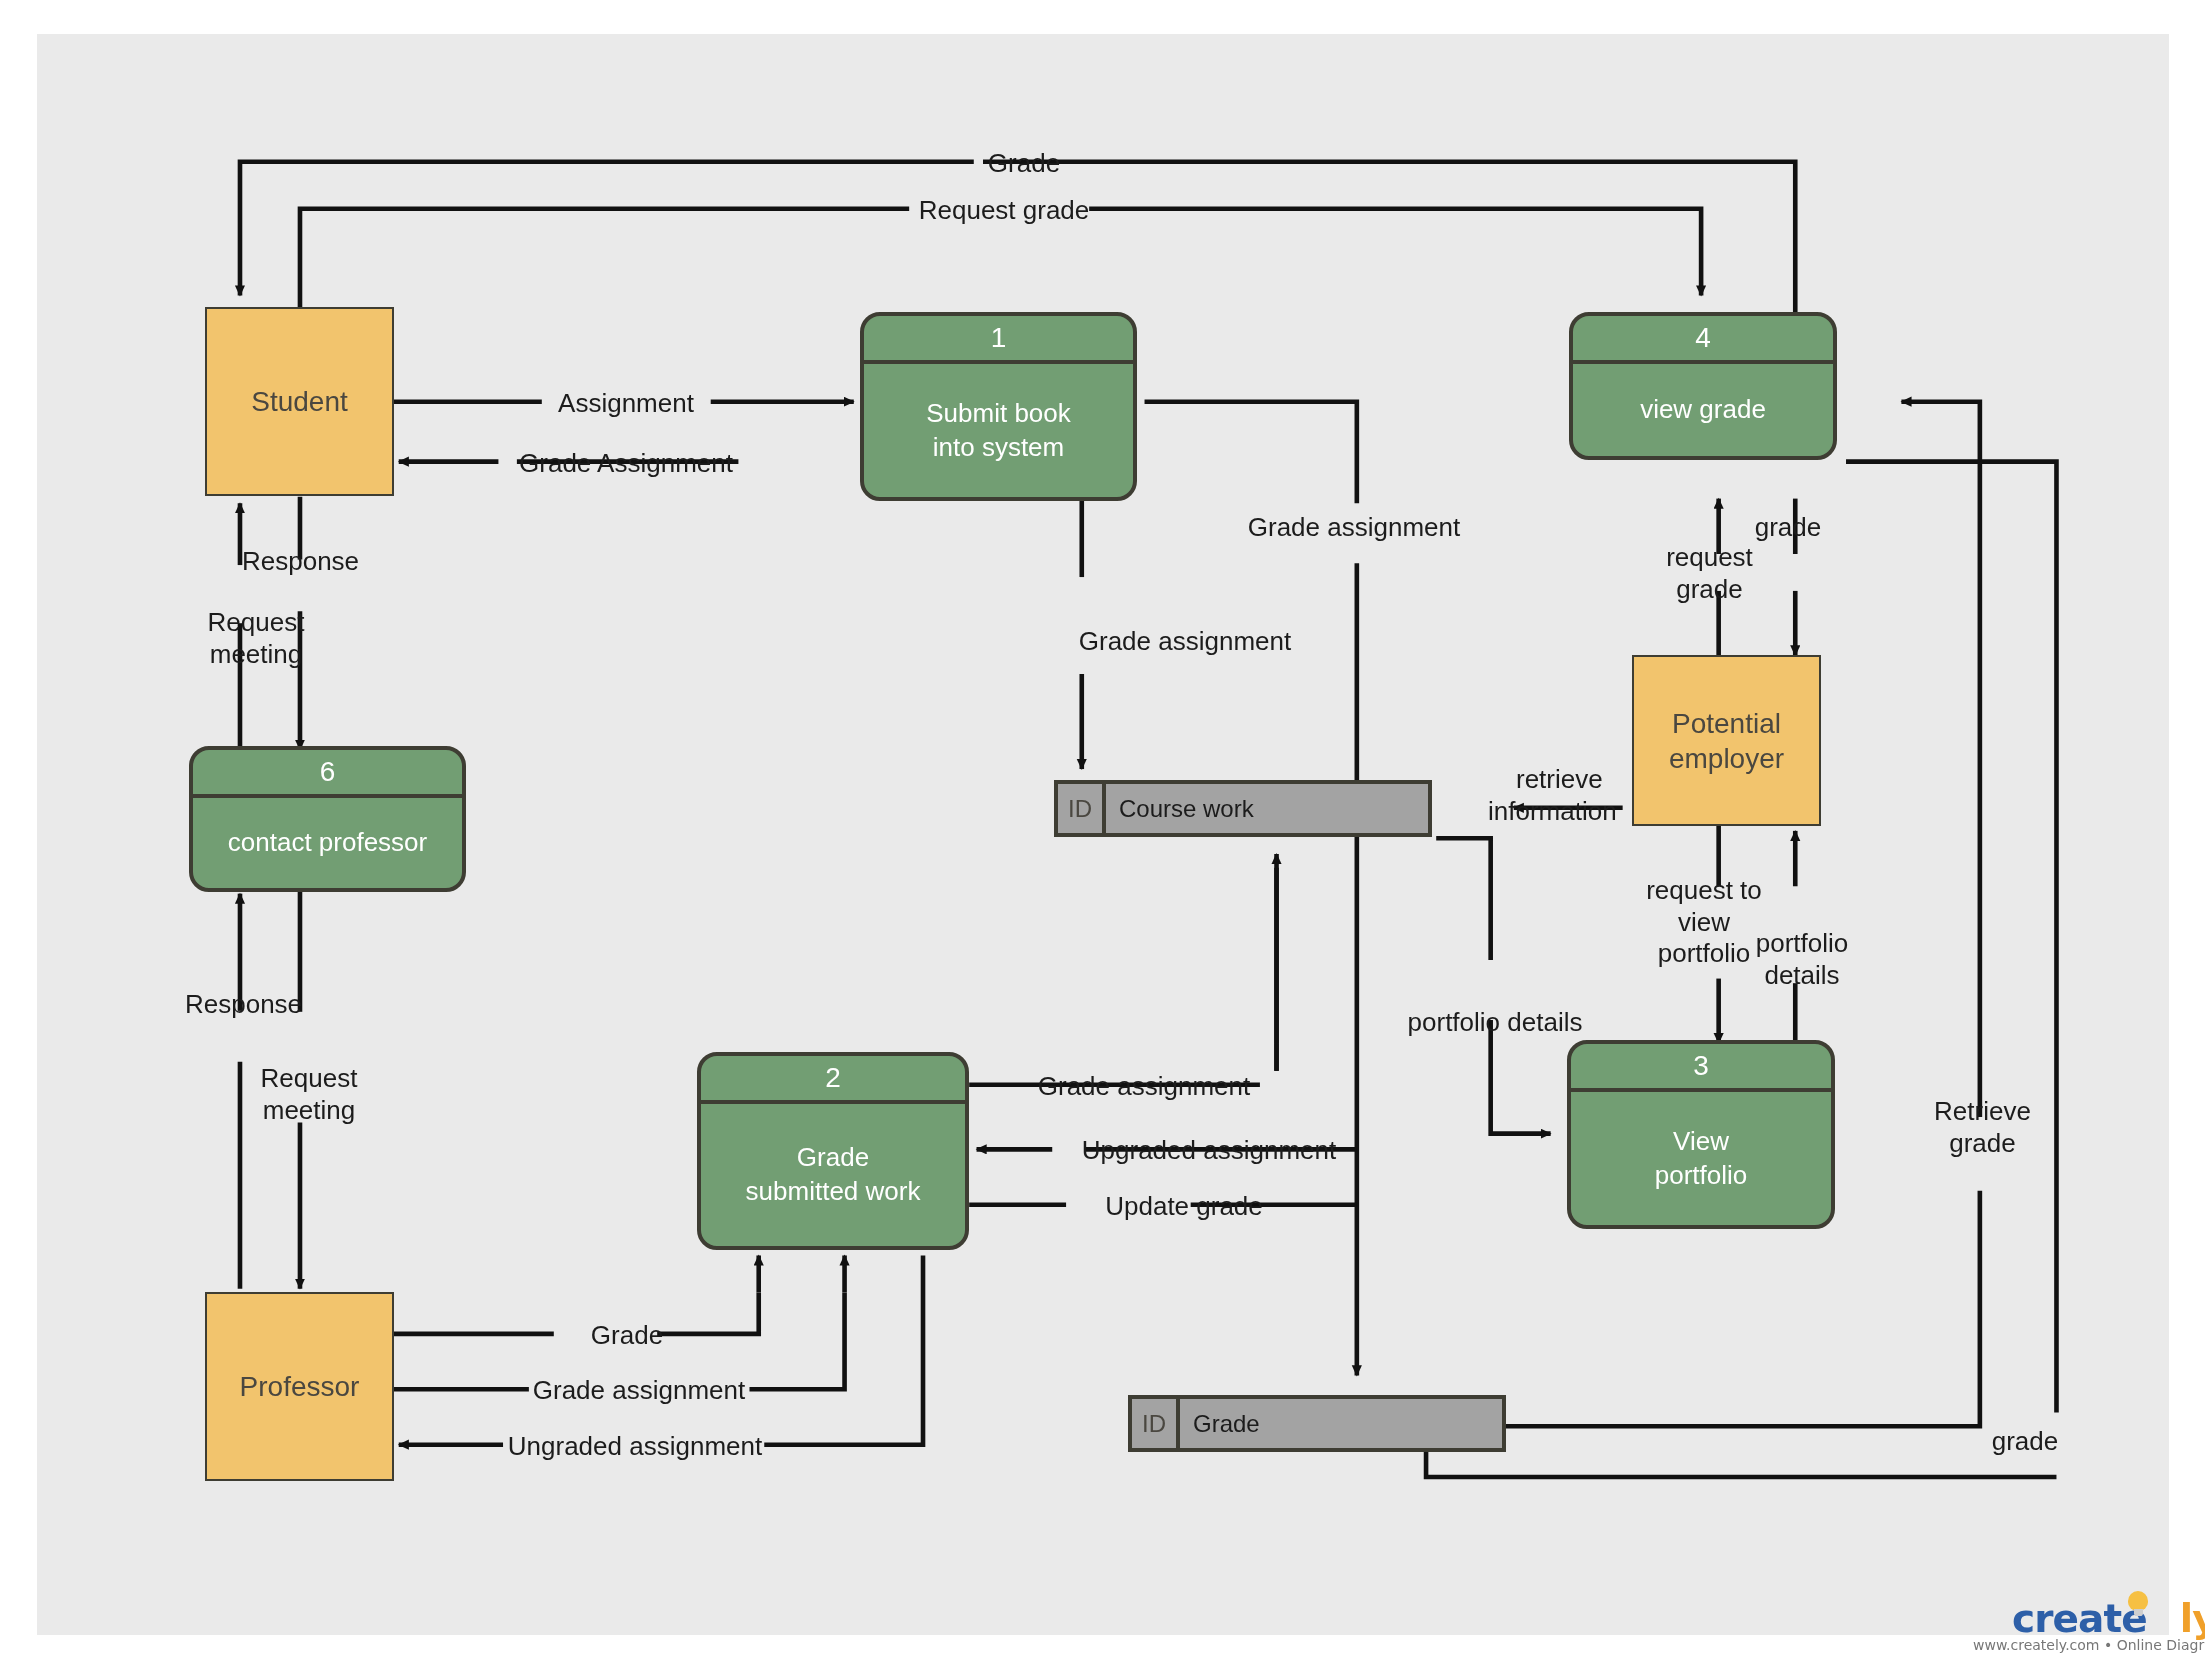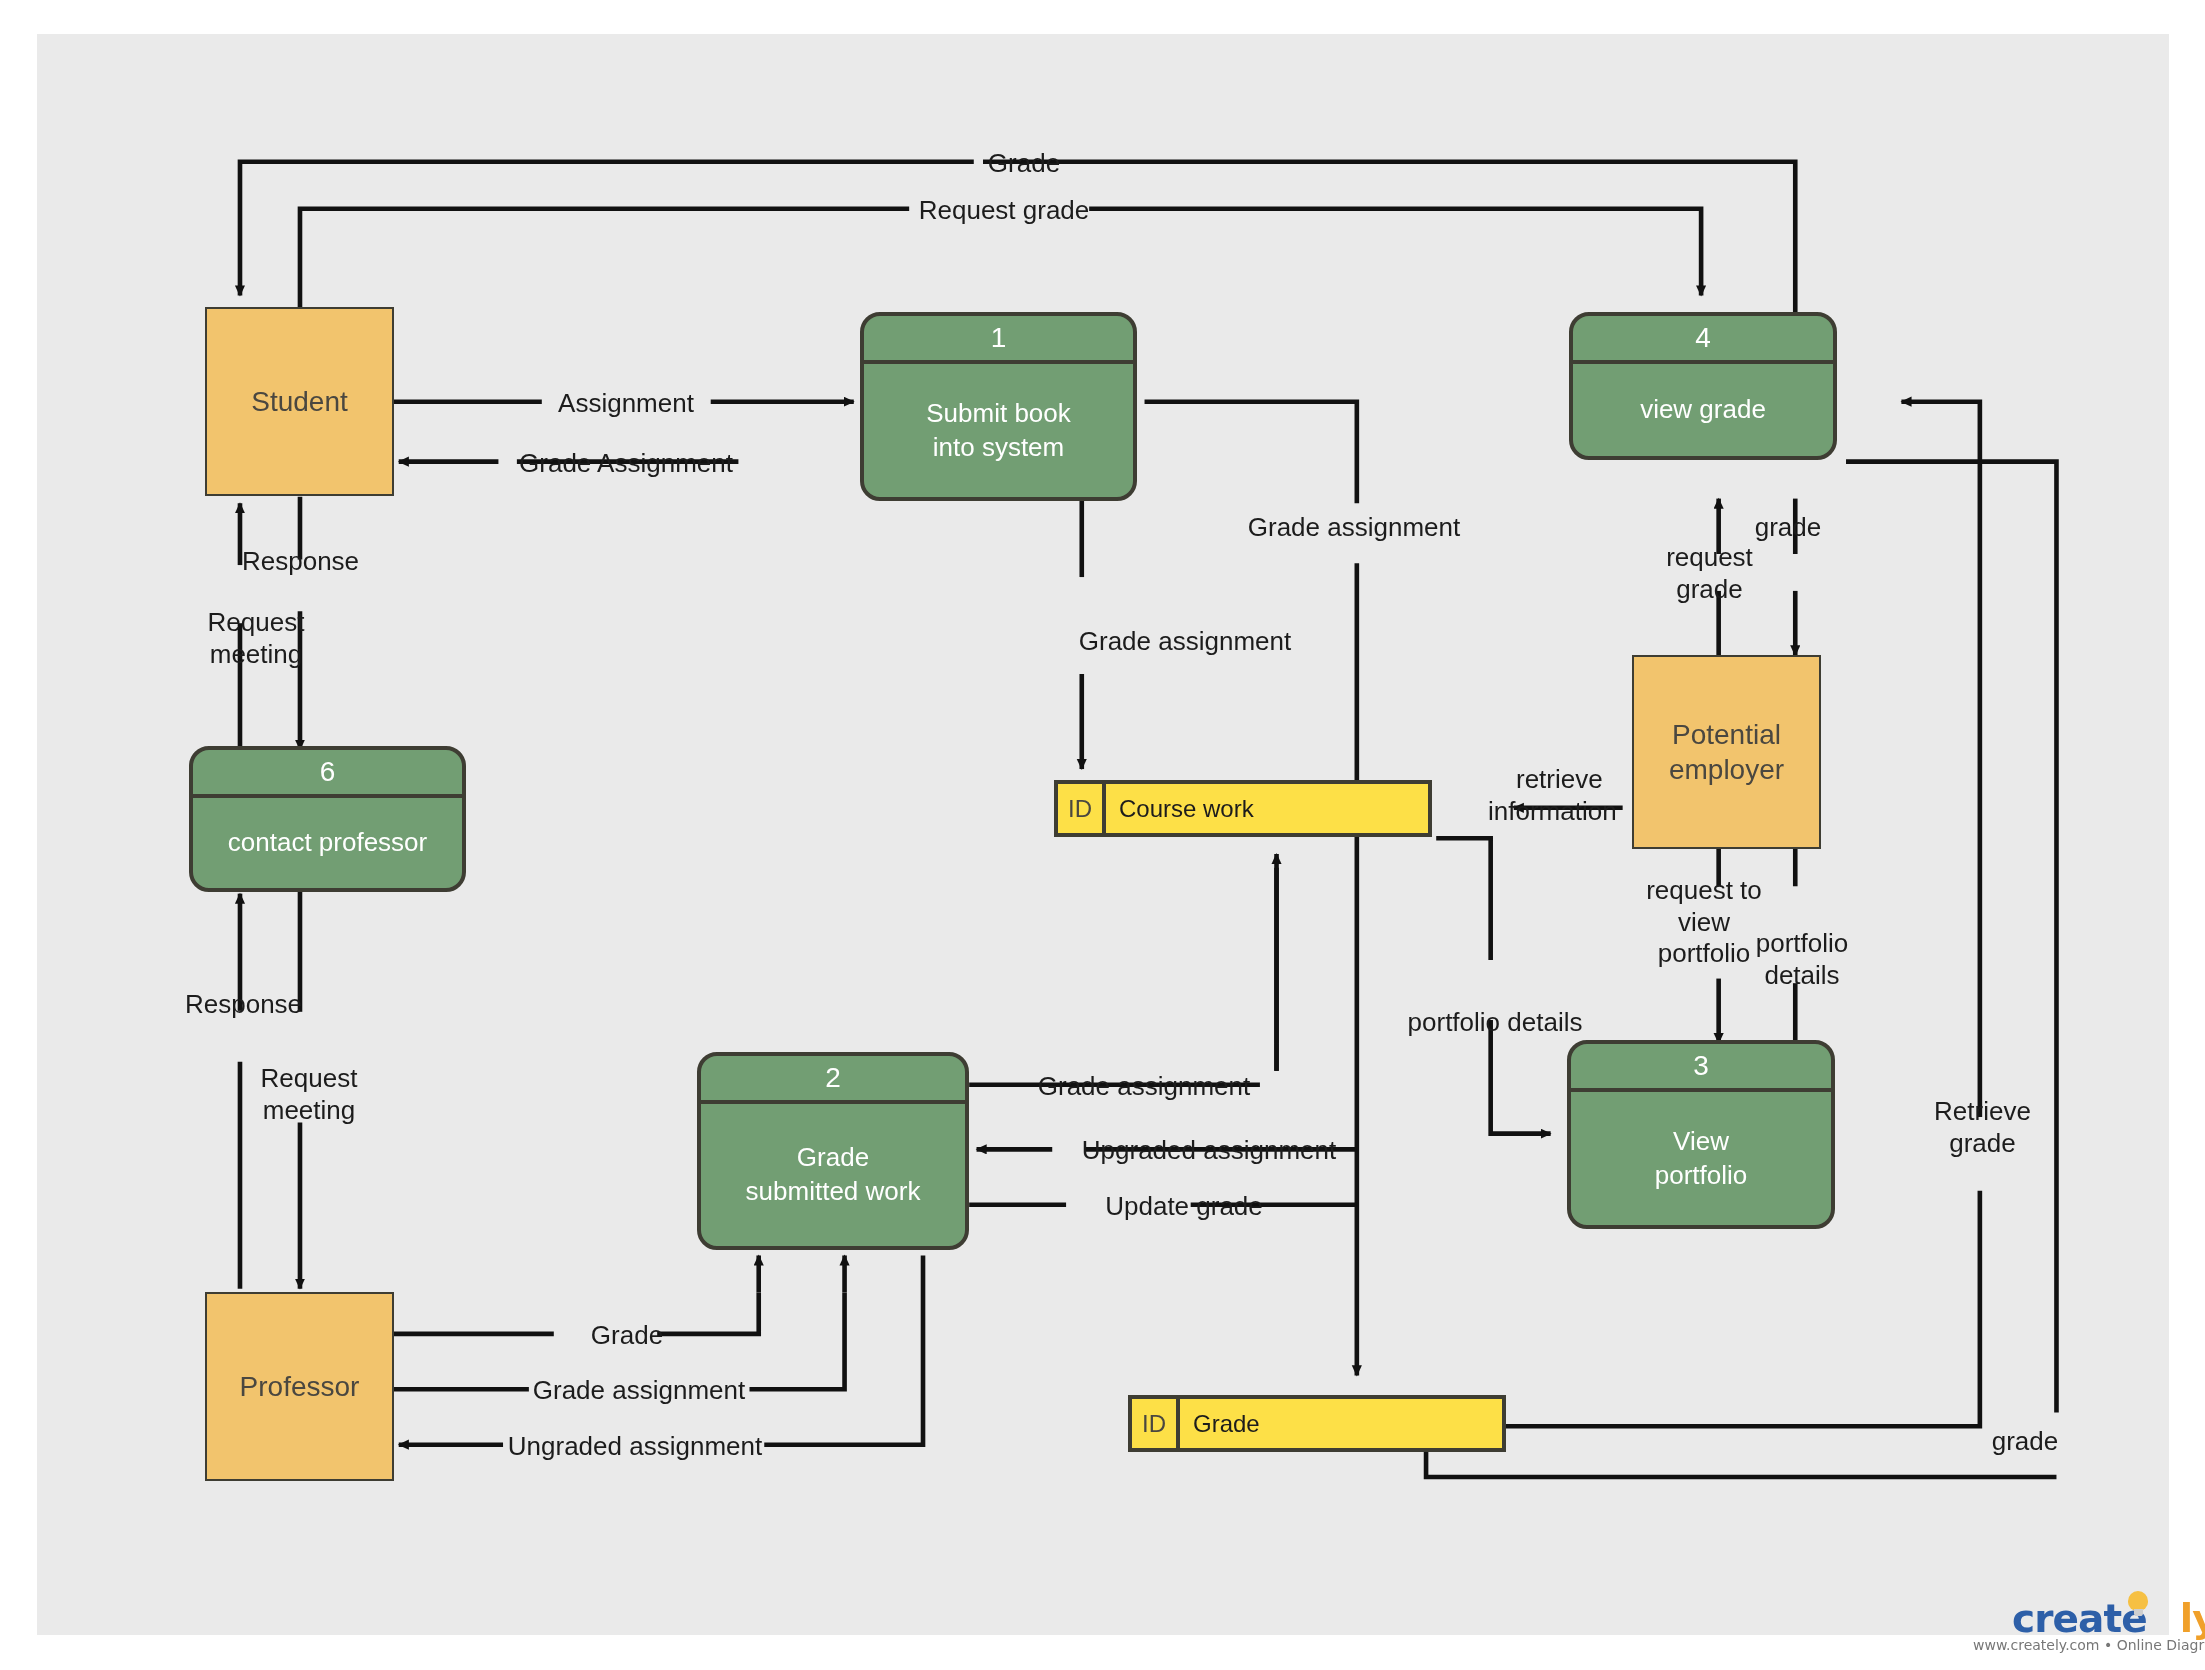--- a/index.html
+++ b/index.html
@@ -82,21 +82,21 @@
     line-height: 1.3;
     padding: 0 7.4px;
   }
 
   
   .store {
     position: absolute;
     border: 4.6px solid #3e3d33;
     box-sizing: border-box;
     display: flex;
-    background: #fde047;
+    background: #a3a3a3;
     height: 57px;
   }
   .store .sid {
     width: 48px;
     flex: 0 0 48px;
     border-right: 4.6px solid #3e3d33;
     box-sizing: border-box;
     display: flex;
     align-items: center;
     justify-content: center;
@@ -270,21 +270,21 @@
   </svg>
 
   <div class="entity" style="left:205px; top:307px; width:189px; height:189px;">
     <span>Student</span>
   </div>
 
   <div class="entity" style="left:205px; top:1292px; width:189px; height:189px;">
     <span>Professor</span>
   </div>
 
-  <div class="entity" style="left:1632px; top:655px; width:189px; height:194px;">
+  <div class="entity" style="left:1632px; top:655px; width:189px; height:171px;">
     <span style="display:block;">
       <span>Potential</span><br>
       <span>employer</span>
     </span>
   </div>
 
   <div class="process" style="left:860px; top:312px; width:277px; height:189px;">
     <div class="pnum">1</div>
     <div class="pbody">
       <span>

